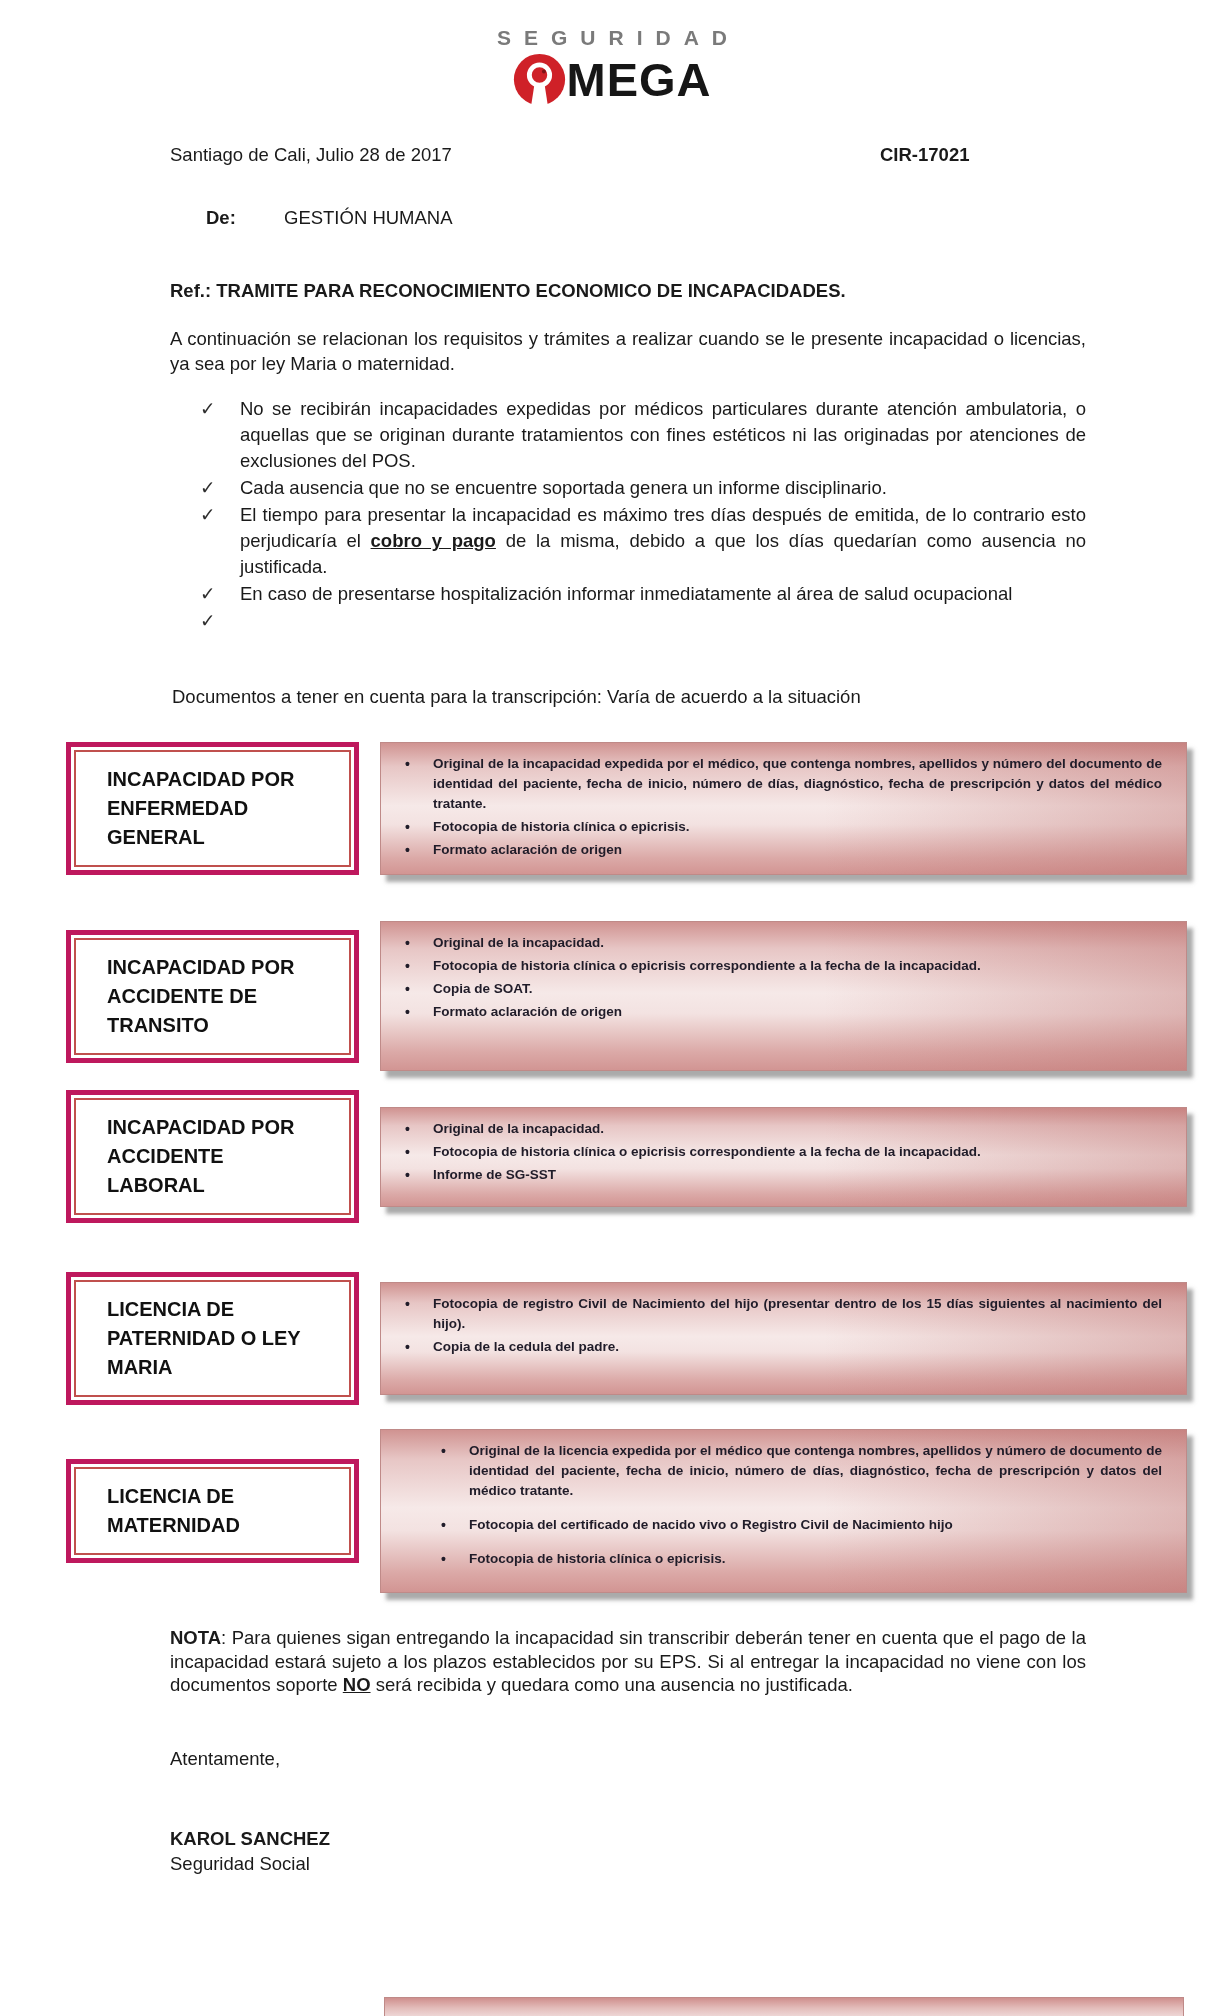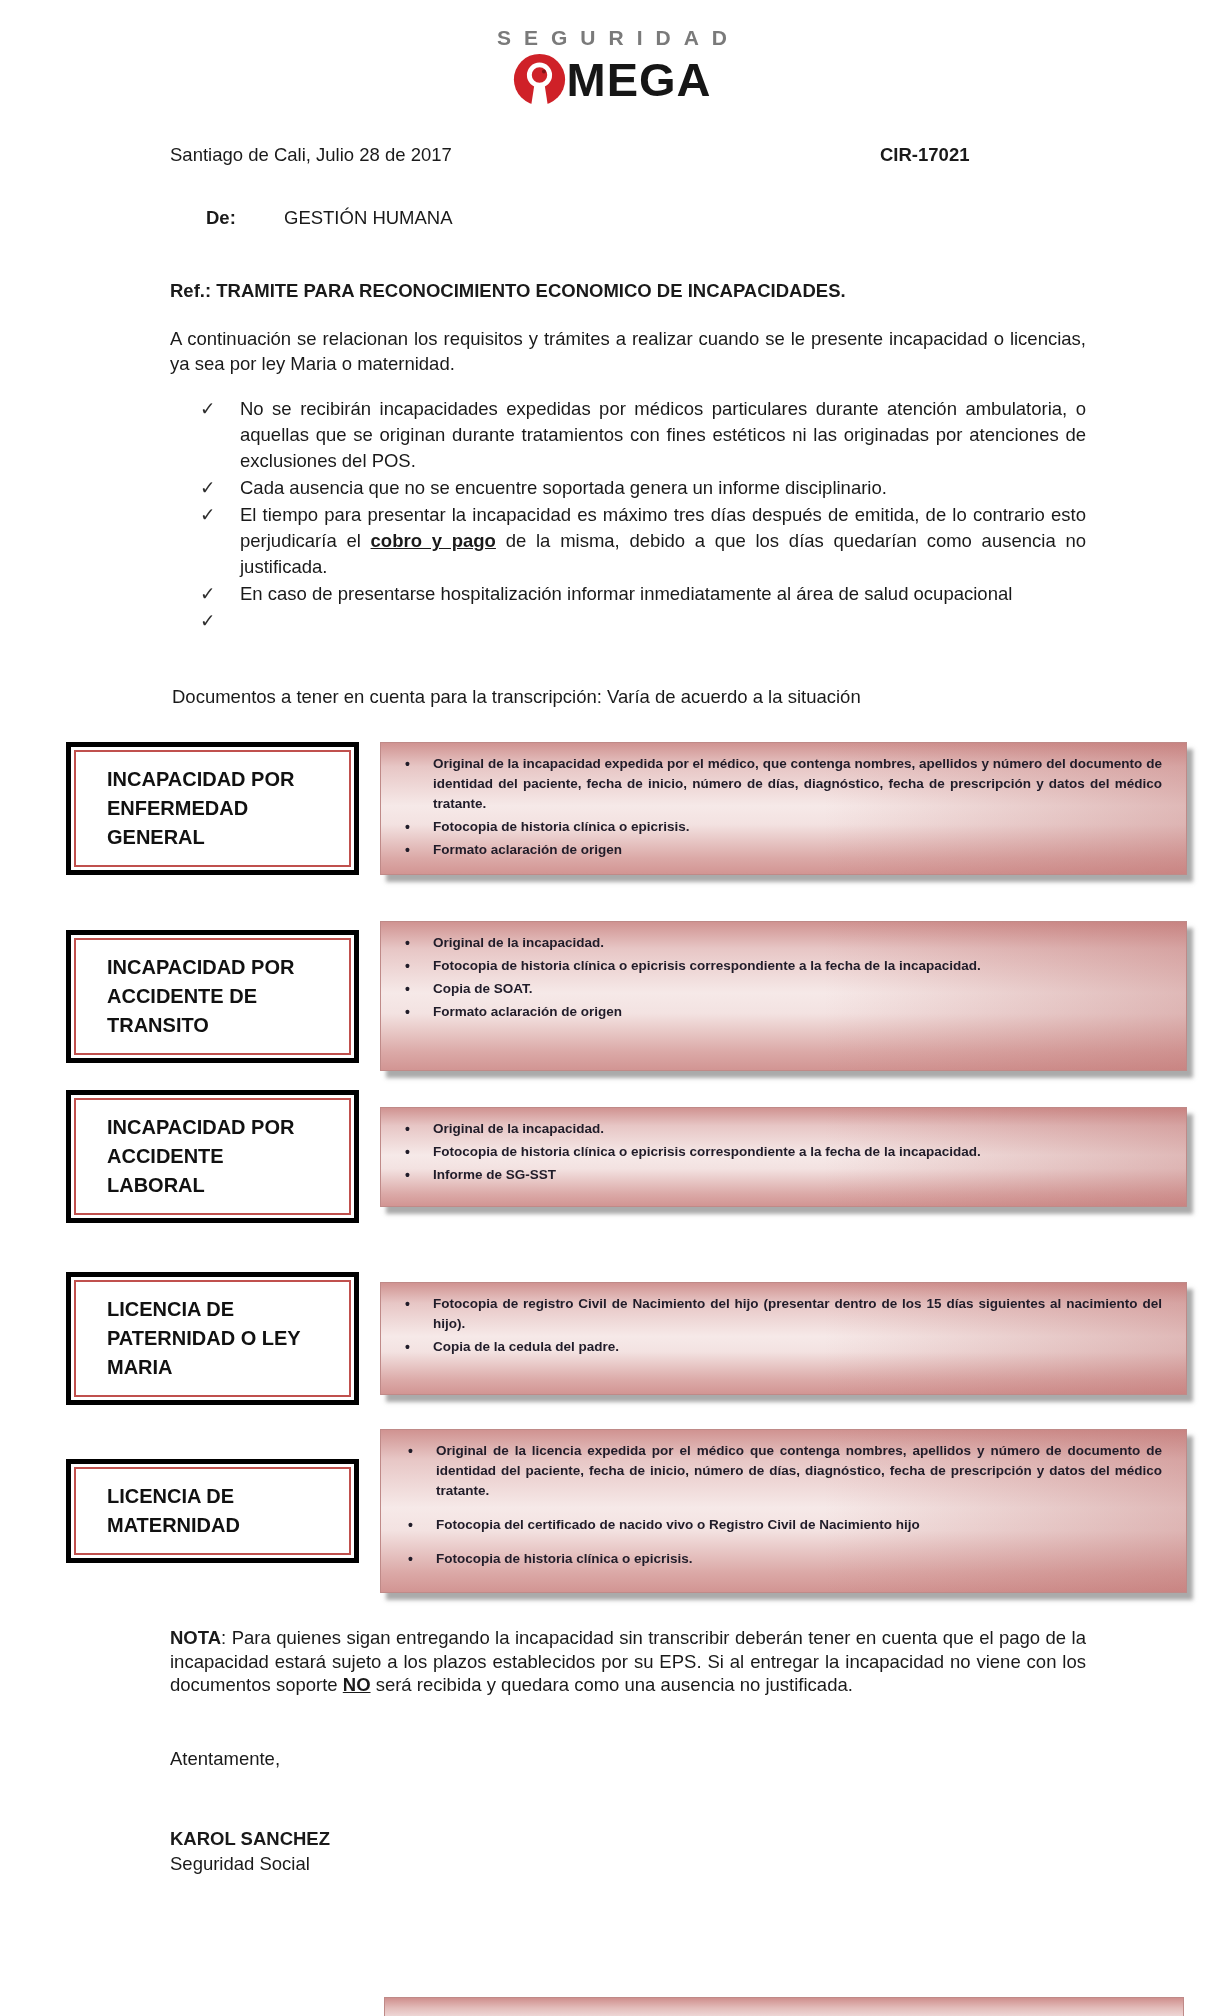--- a/index.html
+++ b/index.html
@@ -23,37 +23,37 @@
   .intro{position:absolute;left:170px;top:326px;width:916px;font-size:18.5px;line-height:25px;text-align:justify;}
   
   .checklist{position:absolute;left:170px;top:396px;width:916px;margin:0;padding:0;list-style:none;
     font-size:18.5px;line-height:26px;}
   .checklist li{position:relative;padding-left:70px;text-align:justify;margin-bottom:1px;}
   .check{position:absolute;left:30px;top:0;color:#2e2e2e;font-weight:normal;}
   .em{font-weight:bold;text-decoration:underline;}
   .docs-line{position:absolute;left:172px;top:686px;width:916px;font-size:18.5px;}
   
   .row{position:absolute;left:66px;width:1121px;display:flex;gap:21px;align-items:center;}
-  .titlebox{flex:0 0 auto;width:293px;box-sizing:border-box;border:5px solid #000000;background:#ffffff;padding:3px;}
+  .titlebox{flex:0 0 auto;width:293px;box-sizing:border-box;border:5px solid #be185d;background:#ffffff;padding:3px;}
   .titlebox-inner{border:2px solid #c0504d;padding:13px 14px 13px 31px;font-size:20px;font-weight:bold;
     line-height:29px;color:#111111;}
   .docbox{flex:1 1 auto;box-sizing:border-box;position:relative;border:1px solid #bf8a88;
     background:
       linear-gradient(to right, rgba(190,110,108,0) 55%, rgba(186,106,104,0.38) 100%),
       linear-gradient(to bottom, #d09391 0%, #e7c6c5 18%, #f6e9e8 48%, #f3e2e1 62%, #dba9a7 88%, #d29593 100%);
     box-shadow:6px 7px 4px 0 rgba(100,100,100,0.55);
     padding:11px 24px 9px 20px;}
   .doclist{margin:0;padding:0;list-style:none;font-size:13.5px;font-weight:bold;color:#201c29;line-height:20px;}
   .doclist li{position:relative;padding-left:32px;text-align:justify;margin-bottom:3px;}
   .doclist li::before{content:"\2022";position:absolute;left:4px;top:0;font-size:14px;}
   .row-1 .docbox{min-height:133px;}
   .row-2 .docbox{min-height:150px;}
   .row-3 .docbox{min-height:100px;}
   .row-4 .docbox{min-height:113px;}
-  .row-5 .docbox{min-height:152px;padding-left:23px;}
+  .row-5 .docbox{min-height:152px;padding-left:56px;}
   .row-5 .doclist li{margin-bottom:14px;}
   
   .nota{position:absolute;left:170px;top:1626px;width:916px;font-size:18.5px;line-height:23.5px;text-align:justify;}
   .nota-label{font-weight:bold;}
   .salutation{position:absolute;left:170px;top:1748px;font-size:18.5px;}
   .sig-name{position:absolute;left:170px;top:1828px;font-size:18.5px;font-weight:bold;}
   .sig-role{position:absolute;left:170px;top:1853px;font-size:18.5px;}
   
   .bottom-strip{position:absolute;left:384px;top:1997px;width:800px;height:19px;
     border:1px solid #bf8a88;border-bottom:none;box-sizing:border-box;

